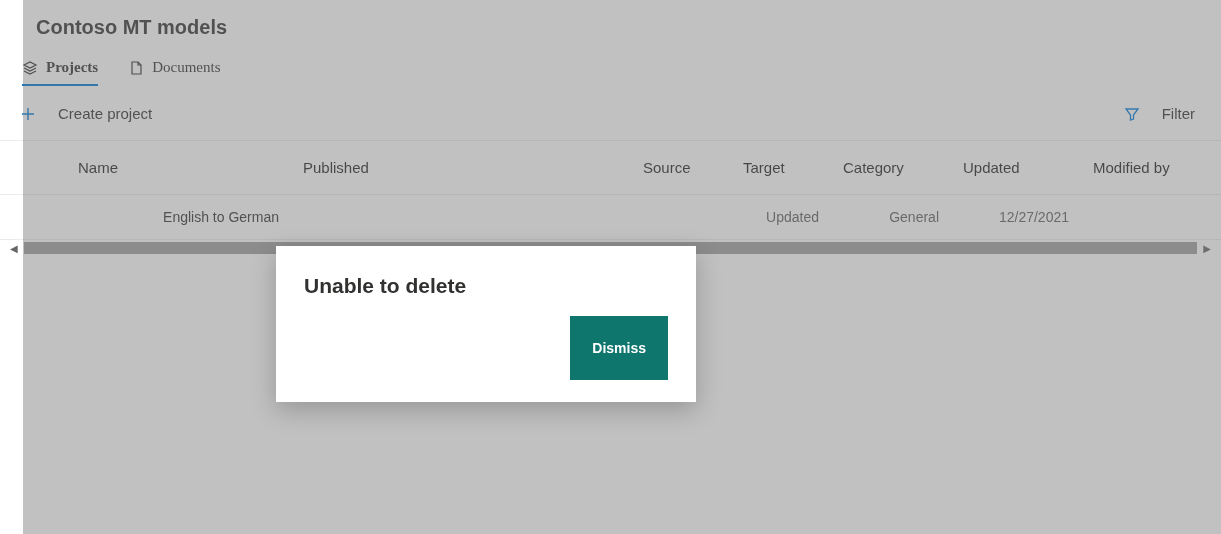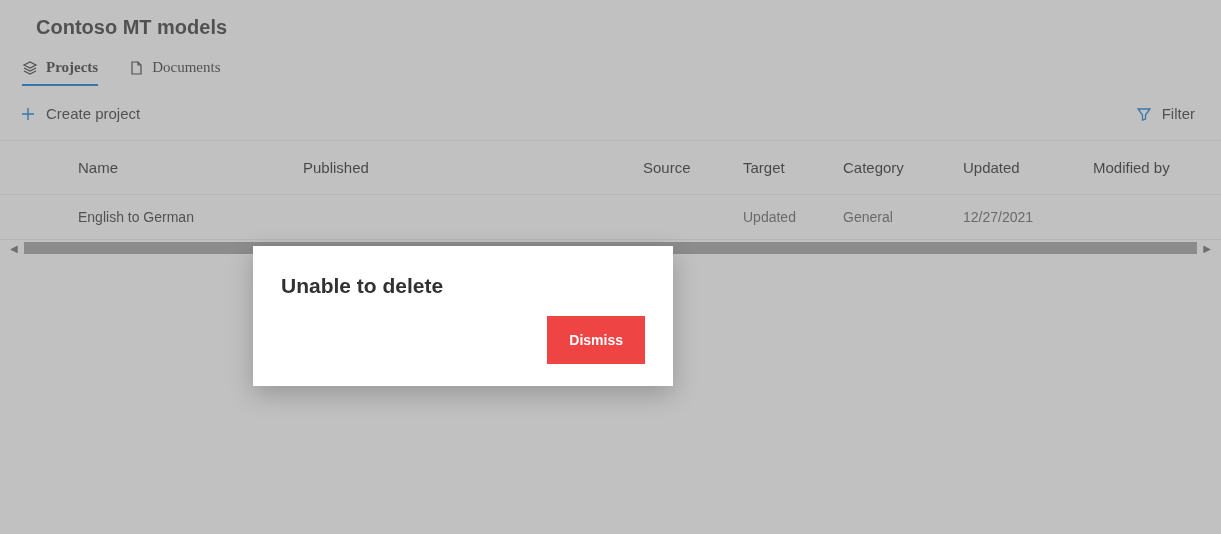--- a/index.html
+++ b/index.html
@@ -48,21 +48,21 @@
     .tab .icon { display: inline-flex; }
     .toolbar {
       display: flex;
       align-items: center;
       justify-content: space-between;
       padding: 14px 24px 14px 18px;
     }
     .create-project, .filter-btn {
       display: flex;
       align-items: center;
-      gap: 10px;
+      gap: 22px;
       font-size: 15px;
       color: #323130;
       cursor: pointer;
       background: none;
       border: none;
       padding: 4px 2px;
     }
     .create-project .icon { color: #0078d4; }
     .filter-btn .icon { color: #0078d4; }
     .table-wrap {
@@ -80,20 +80,21 @@
       border-bottom: 1px solid #edebe9;
       border-top: 1px solid #edebe9;
       color: #201f1e;
     }
     tbody td {
       padding: 14px 12px;
       border-bottom: 1px solid #edebe9;
       font-size: 14px;
       color: #605e5c;
       white-space: nowrap;
+      text-align: right;
     }
     tbody td.name-cell { color: #323130; }
     th.name-col, td.name-cell { padding-left: 78px; }
     th.pub-col { width: 340px; }
     th.src-col { width: 100px; }
     th.tgt-col { width: 100px; }
     th.cat-col { width: 120px; }
     th.upd-col { width: 130px; }
     th.mod-col { width: 140px; }
     .hscroll {
@@ -115,20 +116,21 @@
       color: #666;
       padding: 0 2px;
     }
     .overlay {
       position: absolute;
       inset: 0;
       background: rgba(120,120,120,0.46);
       display: flex;
       align-items: center;
       justify-content: center;
+      margin-left: 23px;
     }
     .overlay .dialog {
       position: absolute;
       top: 246px;
       left: 253px;
       width: 420px;
       background: #fff;
       box-shadow: 0 8px 24px rgba(0,0,0,0.22);
       padding: 28px 28px 22px 28px;
     }
@@ -142,26 +144,26 @@
       font-size: 14px;
       color: #605e5c;
       line-height: 1.55;
       margin-bottom: 26px;
     }
     .dialog-actions {
       display: flex;
       justify-content: flex-end;
     }
     .btn-primary {
-      background: #ef4444;
+      background: #0f766e;
       color: #fff;
       border: none;
       font-size: 14px;
       font-weight: 600;
-      padding: 16px 22px;
+      padding: 24px 22px;
       cursor: pointer;
     }
     svg { display: block; }
   </style>
 </head>
 <body>
 
 <div class="page-title">Contoso MT models</div>
 
 <div class="tabs">

